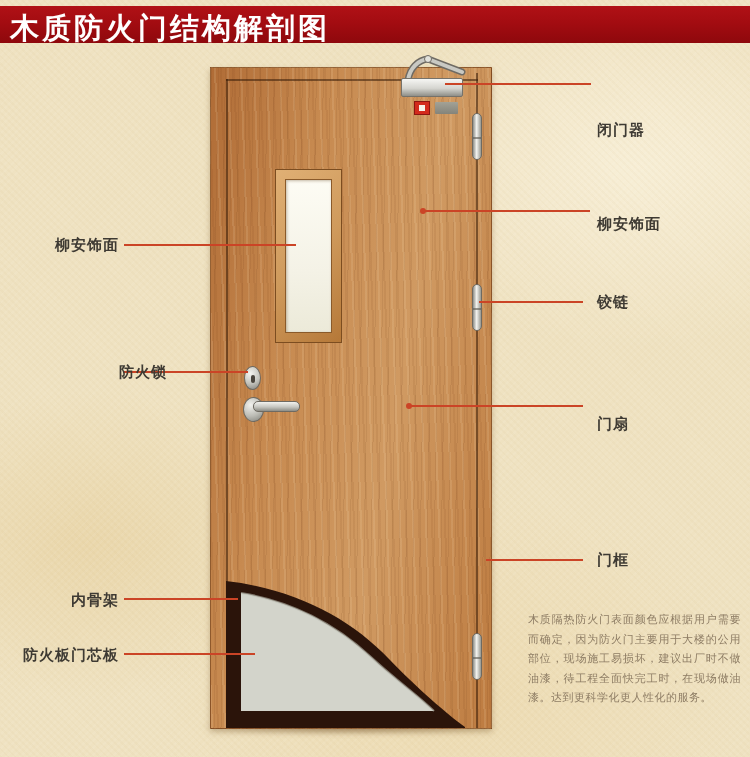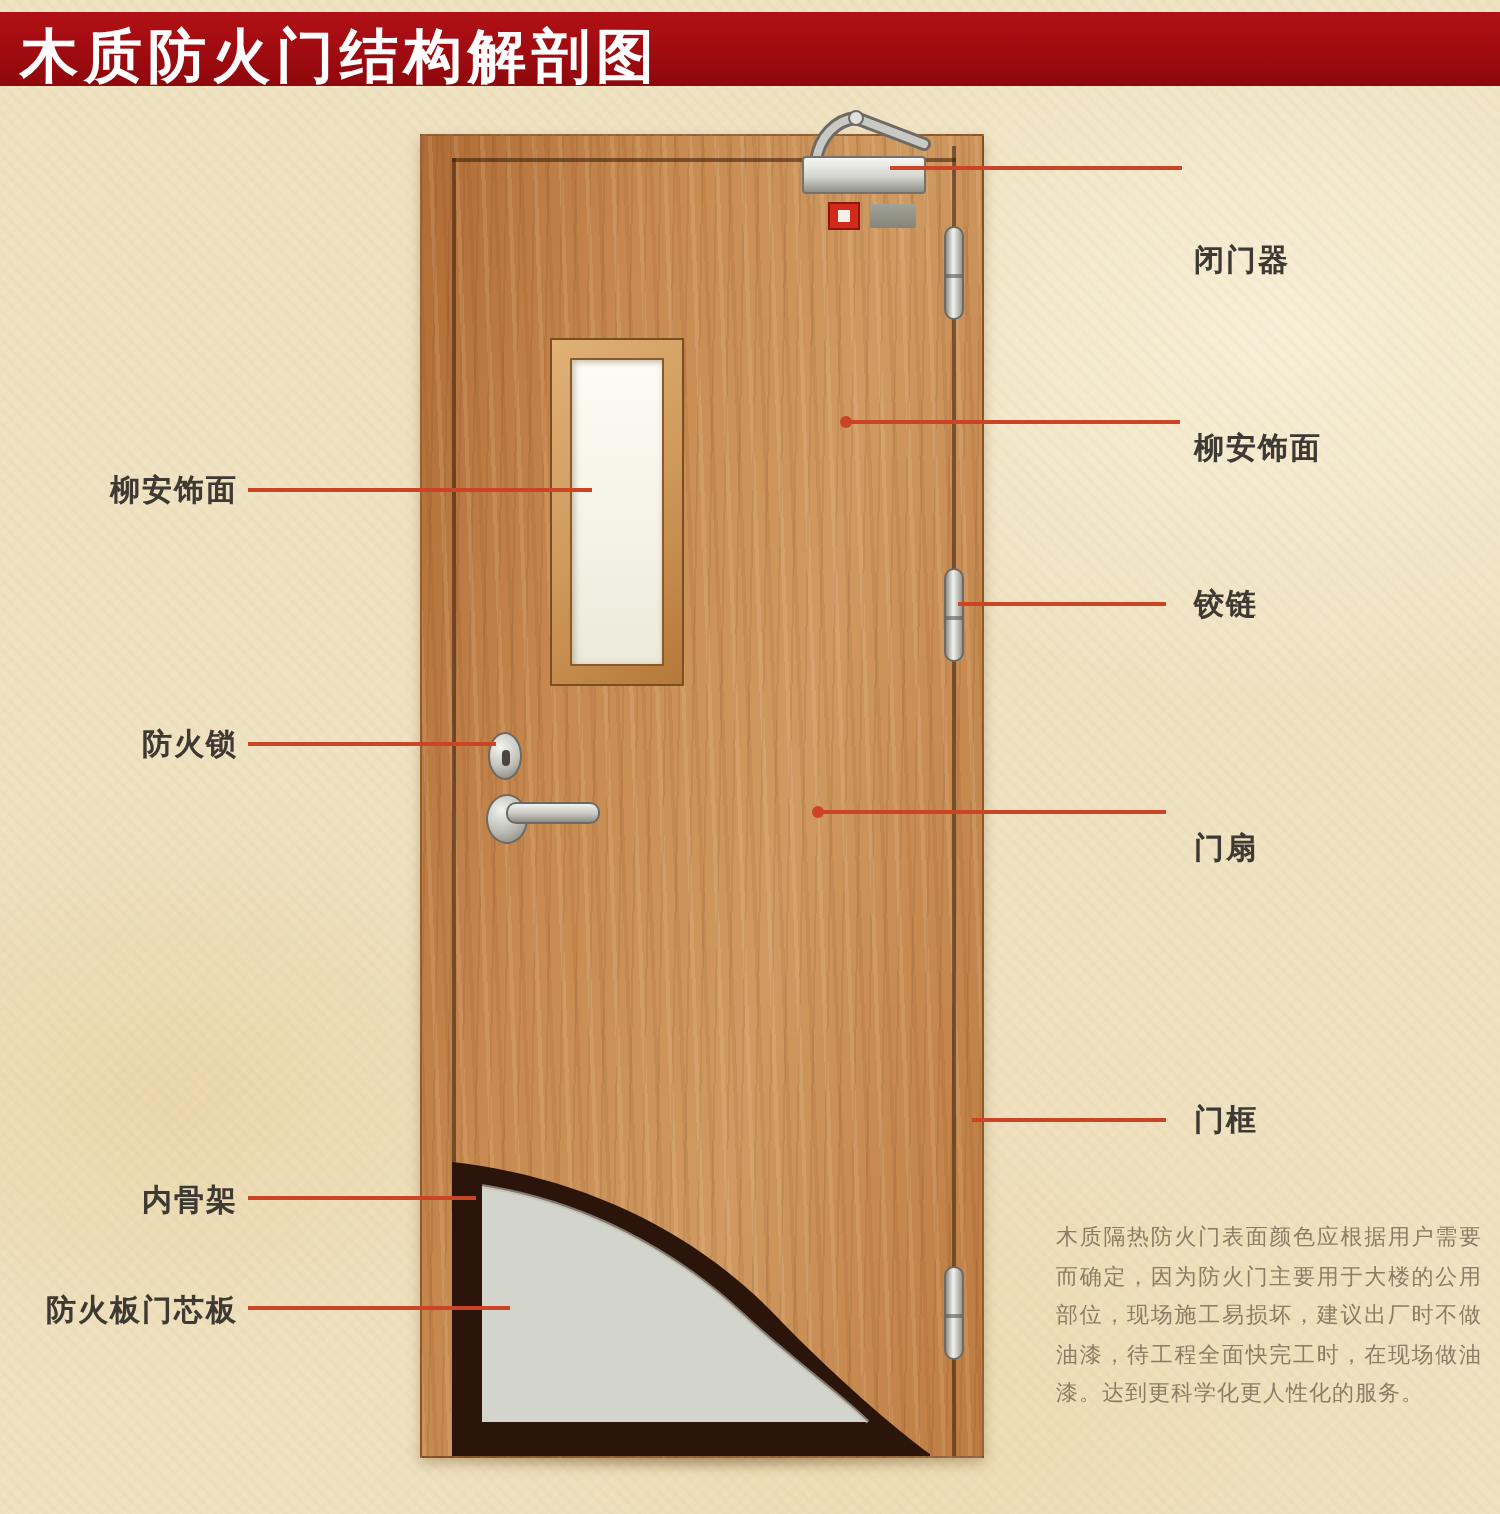--- a/index.html
+++ b/index.html
@@ -179,19 +179,19 @@
   <div class="lbl right-side" style="top:293px;">铰链</div>
   <div class="lbl right-side" style="top:415px;">门扇</div>
   <div class="lbl right-side" style="top:551px;">门框</div>
 
   <div class="lead" style="left:124px;top:244px;width:172px;"></div>
   <div class="lead" style="left:124px;top:371px;width:124px;"></div>
   <div class="lead" style="left:124px;top:598px;width:114px;"></div>
   <div class="lead" style="left:124px;top:653px;width:131px;"></div>
 
   <div class="lbl left-side" style="top:236px;">柳安饰面</div>
-  <div class="lbl left-side" style="top:363px;">防火锁</div>
+  <div class="lbl left-side" style="top:363px;padding-left:48px;">防火锁</div>
   <div class="lbl left-side" style="top:591px;">内骨架</div>
   <div class="lbl left-side" style="top:646px;">防火板门芯板</div>
 
   <div class="desc">木质隔热防火门表面颜色应根据用户需要而确定，因为防火门主要用于大楼的公用部位，现场施工易损坏，建议出厂时不做油漆，待工程全面快完工时，在现场做油漆。达到更科学化更人性化的服务。</div>
 
 </div>
 
 </body></html>

